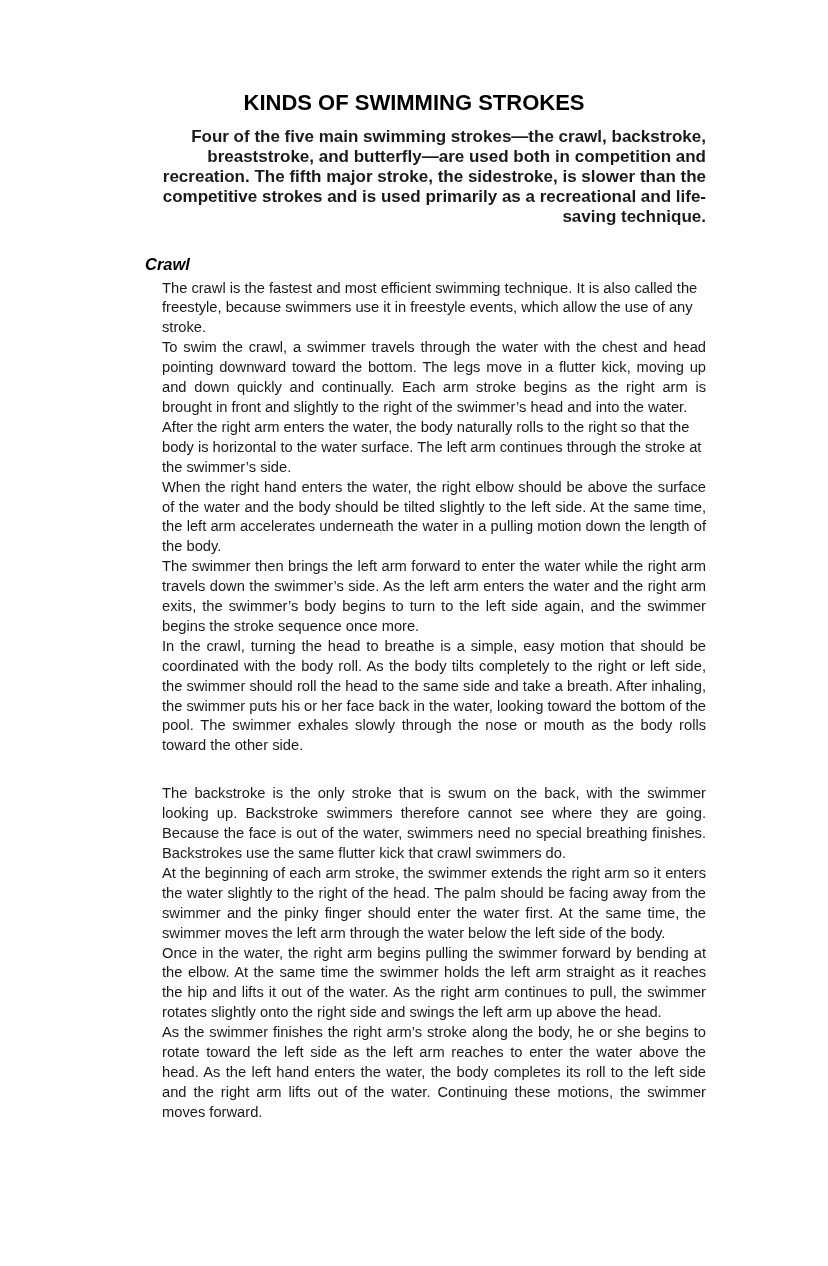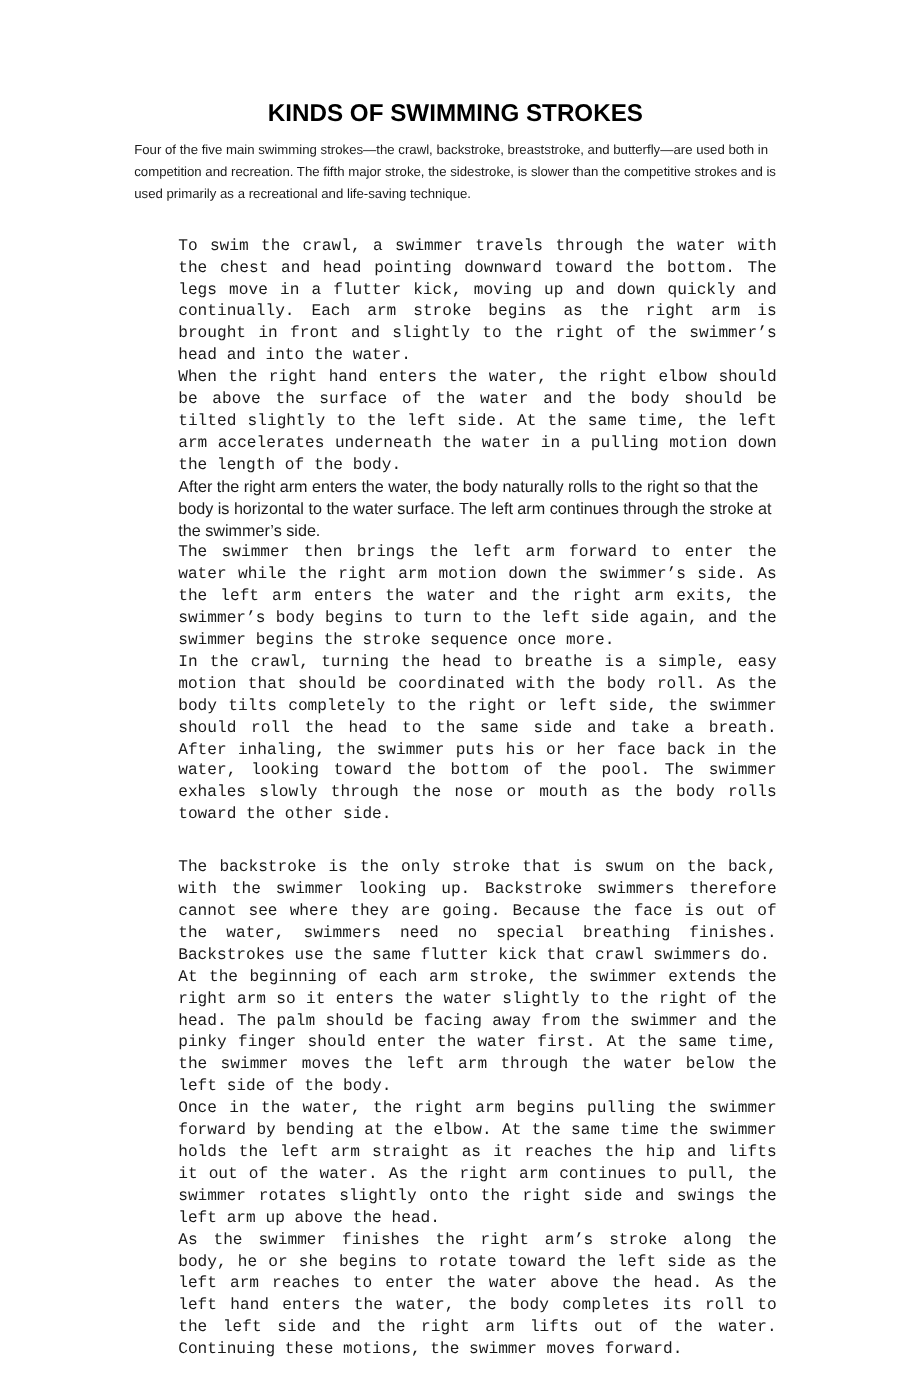--- a/index.html
+++ b/index.html
@@ -20,59 +20,61 @@
   }
   .title {
     font-size: 22px;
     font-weight: bold;
     text-align: center;
     margin: 0 0 11px 0;
     color: #000000;
   }
   .intro {
     margin: 0 96px 0 96px;
-    font-size: 12px;
+    font-size: 17px;
     line-height: 19.9px;
-    text-align: left;
+    text-align: right;
+    font-weight: bold;
   }
   .section {
     margin-top: 28px;
   }
   .section-heading {
     font-size: 16.5px;
     font-weight: bold;
     font-style: italic;
     margin: 0 0 5px 119px;
     color: #000000;
   }
   .para {
     margin: 0 96px 0 136px;
     font-size: 14.7px;
     line-height: 19.9px;
     text-align: left;
   }
   .para.justify {
     text-align: justify;
-    font-family: Liberation Mono, monospace;
   }
 </style>
 </head>
 <body>
 
 <div class="page">
 
   <h1 class="title">KINDS OF SWIMMING STROKES</h1>
 
   <p class="intro">Four of the five main swimming strokes—the crawl, backstroke, breaststroke, and butterfly—are used both in competition and recreation. The fifth major stroke, the sidestroke, is slower than the competitive strokes and is used primarily as a recreational and life-saving technique.</p>
 
   <section class="section">
+    <h2 class="section-heading">Crawl</h2>
+    <p class="para">The crawl is the fastest and most efficient swimming technique. It is also called the freestyle, because swimmers use it in freestyle events, which allow the use of any stroke.</p>
     <p class="para justify">To swim the crawl, a swimmer travels through the water with the chest and head pointing downward toward the bottom. The legs move in a flutter kick, moving up and down quickly and continually. Each arm stroke begins as the right arm is brought in front and slightly to the right of the swimmer’s head and into the water.</p>
+    <p class="para">After the right arm enters the water, the body naturally rolls to the right so that the body is horizontal to the water surface. The left arm continues through the stroke at the swimmer’s side.</p>
     <p class="para justify">When the right hand enters the water, the right elbow should be above the surface of the water and the body should be tilted slightly to the left side. At the same time, the left arm accelerates underneath the water in a pulling motion down the length of the body.</p>
-    <p class="para">After the right arm enters the water, the body naturally rolls to the right so that the body is horizontal to the water surface. The left arm continues through the stroke at the swimmer’s side.</p>
-    <p class="para justify">The swimmer then brings the left arm forward to enter the water while the right arm motion down the swimmer’s side. As the left arm enters the water and the right arm exits, the swimmer’s body begins to turn to the left side again, and the swimmer begins the stroke sequence once more.</p>
+    <p class="para justify">The swimmer then brings the left arm forward to enter the water while the right arm travels down the swimmer’s side. As the left arm enters the water and the right arm exits, the swimmer’s body begins to turn to the left side again, and the swimmer begins the stroke sequence once more.</p>
     <p class="para justify">In the crawl, turning the head to breathe is a simple, easy motion that should be coordinated with the body roll. As the body tilts completely to the right or left side, the swimmer should roll the head to the same side and take a breath. After inhaling, the swimmer puts his or her face back in the water, looking toward the bottom of the pool. The swimmer exhales slowly through the nose or mouth as the body rolls toward the other side.</p>
   </section>
 
   <section class="section">
     <p class="para justify">The backstroke is the only stroke that is swum on the back, with the swimmer looking up. Backstroke swimmers therefore cannot see where they are going. Because the face is out of the water, swimmers need no special breathing finishes. Backstrokes use the same flutter kick that crawl swimmers do.</p>
     <p class="para justify">At the beginning of each arm stroke, the swimmer extends the right arm so it enters the water slightly to the right of the head. The palm should be facing away from the swimmer and the pinky finger should enter the water first. At the same time, the swimmer moves the left arm through the water below the left side of the body.</p>
     <p class="para justify">Once in the water, the right arm begins pulling the swimmer forward by bending at the elbow. At the same time the swimmer holds the left arm straight as it reaches the hip and lifts it out of the water. As the right arm continues to pull, the swimmer rotates slightly onto the right side and swings the left arm up above the head.</p>
     <p class="para justify">As the swimmer finishes the right arm’s stroke along the body, he or she begins to rotate toward the left side as the left arm reaches to enter the water above the head. As the left hand enters the water, the body completes its roll to the left side and the right arm lifts out of the water. Continuing these motions, the swimmer moves forward.</p>
   </section>
 

